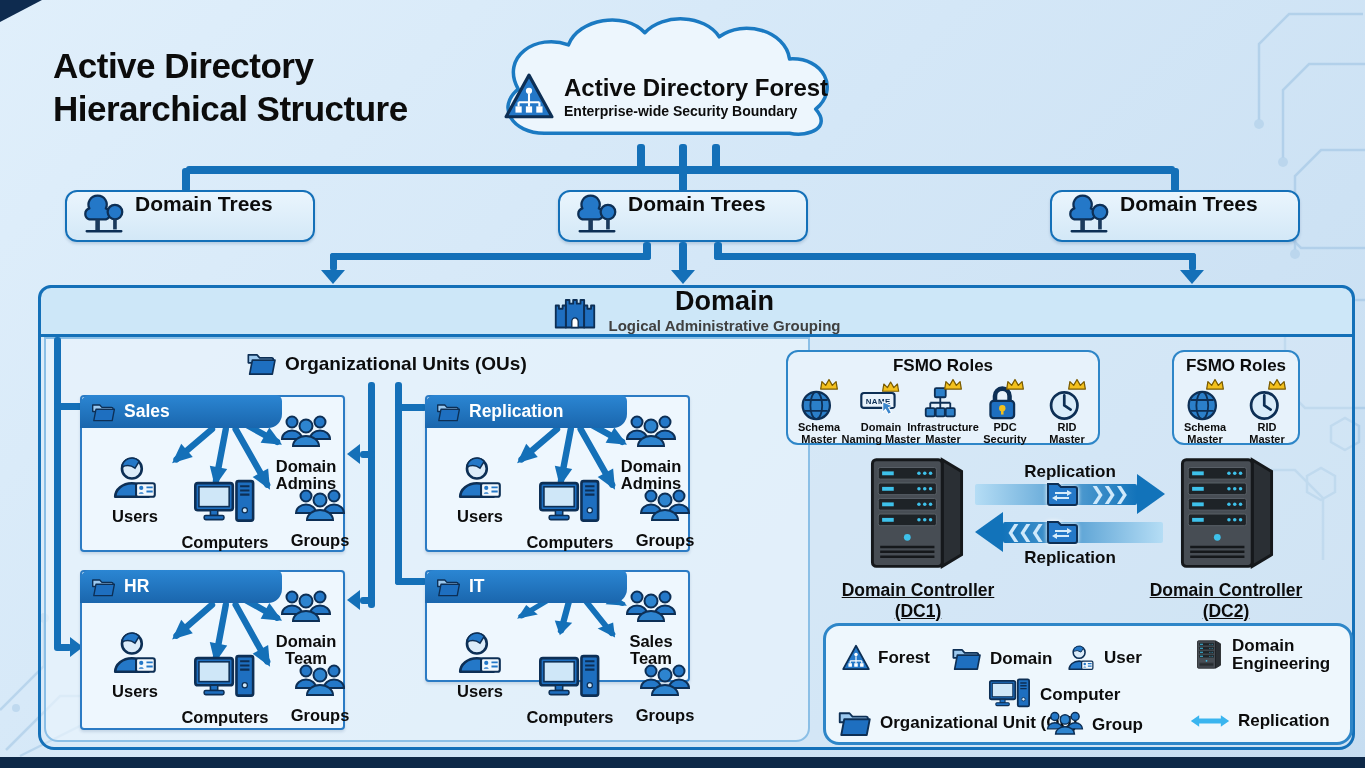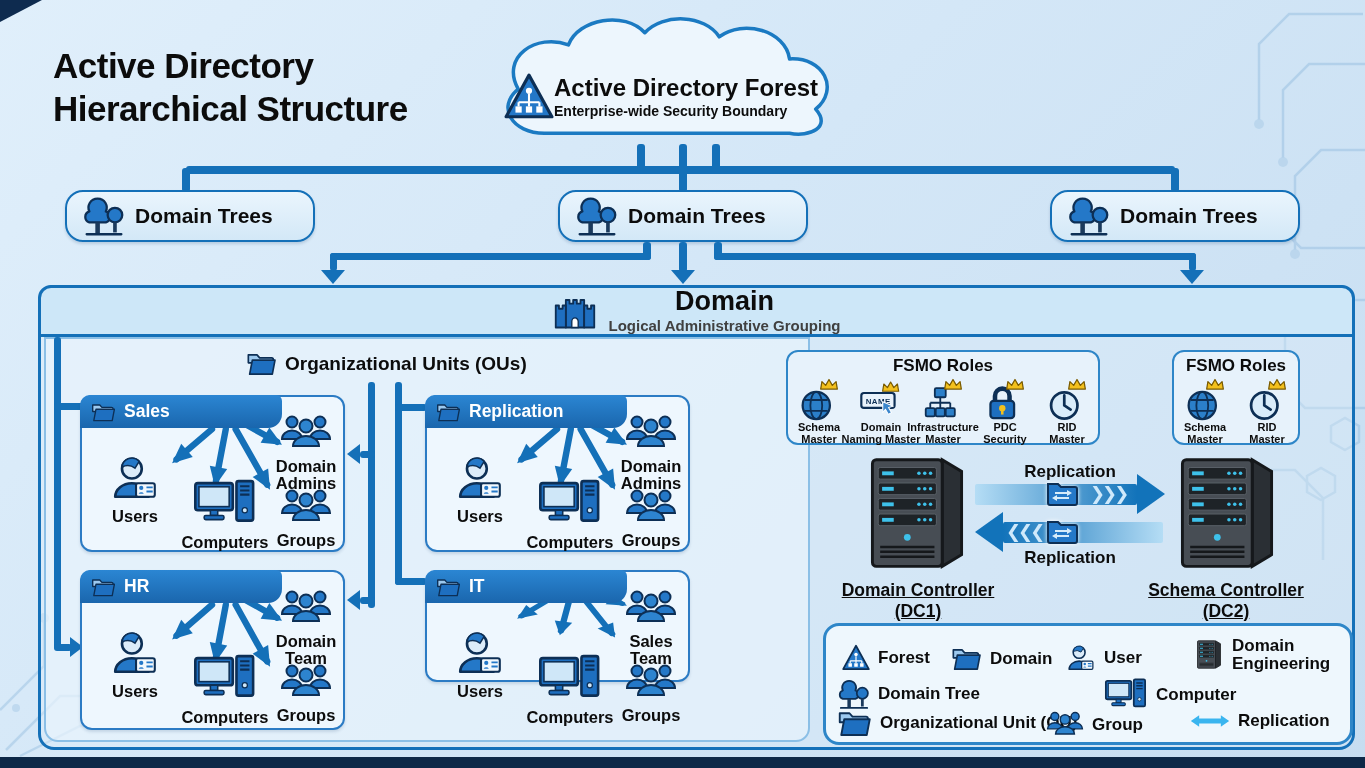--- a/index.html
+++ b/index.html
@@ -10,26 +10,26 @@
   
   .pattern{position:absolute;pointer-events:none;}
   .corner-tl{position:absolute;left:0;top:0;width:42px;height:22px;background:#0e2b4f;
     clip-path:polygon(0 0,100% 0,0 100%);}
   .bottom-bar{position:absolute;left:0;top:757px;width:1365px;height:11px;background:#0d2847;}
   
   .main-title{position:absolute;left:38px;top:30px;font-size:35px;line-height:1.22;color:#0c0c0c;letter-spacing:-.5px;}
   
   .cloud{position:absolute;left:478px;top:10px;width:402px;height:142px;}
   .cloud svg.cl{position:absolute;inset:0;width:100%;height:100%;}
-  .cloud-content{position:absolute;left:26px;top:62px;width:350px;display:flex;align-items:center;}
+  .cloud-content{position:absolute;left:26px;top:62px;width:350px;display:flex;align-items:center;gap:10px;}
   .cloud-title{font-size:24px;line-height:1.05;color:#0c0c0c;}
   .cloud-sub{font-size:14px;color:#0c0c0c;margin-top:2px;}
   
-  .tree-box{position:absolute;width:250px;height:52px;border:2.5px solid #1470b8;border-radius:18px;
-    background:linear-gradient(180deg,#eaf5fd,#d3e8f7);display:flex;align-items:center;gap:10px;padding-left:16px;box-sizing:border-box;
+  .tree-box{position:absolute;width:250px;height:52px;border:2.5px solid #1470b8;border-radius:12px;
+    background:linear-gradient(180deg,#eaf5fd,#d3e8f7);display:flex;align-items:flex-start;gap:10px;padding-left:16px;box-sizing:border-box;
     box-shadow:0 2px 3px rgba(20,60,110,.18);}
   .tree-box .lbl{font-size:21px;color:#0c0c0c;}
   
   .ln{position:absolute;background:#1470b8;border-radius:3px;}
   .ah{position:absolute;width:0;height:0;}
   .ah.down{border-left:12px solid transparent;border-right:12px solid transparent;border-top:14px solid #1470b8;}
   .ah.left{border-top:10px solid transparent;border-bottom:10px solid transparent;border-right:13px solid #1470b8;}
   .ah.right{border-top:10px solid transparent;border-bottom:10px solid transparent;border-left:13px solid #1470b8;}
   
   .domain-box{position:absolute;left:38px;top:285px;width:1317px;height:465px;border:3px solid #1470b8;border-radius:16px;
@@ -37,33 +37,33 @@
   .domain-header{position:absolute;left:38px;top:285px;width:1317px;height:52px;background:#cde7f8;
     border:3px solid #1470b8;border-radius:13px 13px 0 0;box-sizing:border-box;
     display:flex;align-items:center;justify-content:center;gap:12px;}
   .domain-title{font-size:27px;line-height:1;text-align:center;color:#0c0c0c;}
   .domain-sub{font-size:15px;text-align:center;color:#404040;margin-top:2px;}
   
   .ou-panel{position:absolute;left:44px;top:337px;width:766px;height:405px;border:2px solid #8bbfe6;
     border-radius:0 0 14px 14px;background:rgba(236,246,253,.55);box-sizing:border-box;}
   .ou-label{position:absolute;left:245px;top:350px;display:flex;align-items:center;gap:8px;}
   .ou-label .txt{font-size:19px;color:#0c0c0c;}
-  .ou-box{position:absolute;background:#eef7fe;border:2.5px solid #2b7bc4;border-radius:12px;box-sizing:border-box;
+  .ou-box{position:absolute;background:#eef7fe;border:2.5px solid #2b7bc4;border-radius:4px;box-sizing:border-box;
     box-shadow:0 2px 3px rgba(20,60,110,.15);}
   .ou-tab{position:absolute;left:-2px;top:-2px;width:202px;height:33px;background:linear-gradient(180deg,#2b86d3,#1a66ad);
     border-radius:10px 6px 14px 0;display:flex;align-items:center;gap:8px;padding-left:10px;box-sizing:border-box;}
   .ou-tab .ou-name{color:#fff;font-size:17.5px;}
   .fan{position:absolute;inset:0;width:100%;height:100%;pointer-events:none;}
   .fan path{stroke:#1470b8;stroke-width:6.5;fill:none;stroke-linecap:round;marker-end:url(#arw);}
   .member{position:absolute;text-align:center;}
   .mlabel{font-size:16.5px;line-height:1.05;color:#0c0c0c;margin-top:1px;}
   .m-users{left:14px;top:56px;width:78px;}
   .m-comp{left:92px;top:82px;width:102px;}
   .m-admins{left:186px;top:16px;width:76px;}
-  .m-groups{left:186px;top:90px;width:76px;}
+  .m-groups{left:200px;top:90px;width:76px;}
   
   .fsmo-box{position:absolute;border:2.5px solid #2e86c8;border-radius:12px;background:#e7f2fb;box-sizing:border-box;
     display:flex;flex-direction:column;padding-top:4px;}
   .fsmo-title{font-size:17px;text-align:center;color:#0c0c0c;}
   .fsmo-row{flex:1;display:flex;justify-content:space-evenly;align-items:flex-start;padding-top:2px;}
   .fsmo-role{display:flex;flex-direction:column;align-items:center;width:62px;}
   .rlabel{font-size:11px;line-height:1.08;text-align:center;white-space:nowrap;color:#0c0c0c;}
   
   .dc-label{position:absolute;width:200px;text-align:center;font-size:17.5px;color:#0c0c0c;text-decoration:underline;}
   .repl-label{position:absolute;width:140px;text-align:center;font-size:17px;color:#0c0c0c;}
@@ -658,21 +658,21 @@
       <svg width="118" height="126" viewBox="0 0 120 130">
         <use href="#i-server"></use>
       </svg>
     </span>
   <span class="icn abs" style="left:1168px;top:452px">
       <svg width="118" height="126" viewBox="0 0 120 130">
         <use href="#i-server"></use>
       </svg>
     </span>
   <div class="dc-label" style="left:818px;top:580px">Domain Controller (DC1)</div>
-  <div class="dc-label" style="left:1126px;top:580px">Schema Controller (DC2)</div>
+  <div class="dc-label" style="left:1126px;top:580px">Domain Controller (DC2)</div>
 
   <div class="repl-label" style="left:1000px;top:462px">Replication</div>
   <div class="shaft r" style="left:975px;top:484px;width:162px"></div>
   <div class="bigah r" style="left:1137px;top:474px"></div>
   <span class="icn abs syncfolder" style="left:1046px;top:478px">
       <svg width="36" height="30" viewBox="0 0 36 30">
         <use href="#i-syncfolder"></use>
       </svg>
     </span>
   <div class="chev" style="left:1090px;top:483px">❯❯❯</div>
@@ -713,29 +713,21 @@
     <span class="llabel">User</span>
   </div>
   <div class="leg-item" style="left:1194px;top:637px">
     <span class="icn">
         <svg width="30" height="34" viewBox="0 0 120 130">
           <use href="#i-server"></use>
         </svg>
       </span>
     <span class="llabel wrap">Domain Engineering</span>
   </div>
-  <div class="leg-item" style="left:838px;top:678px">
-    <span class="icn">
-        <svg width="32" height="32" viewBox="0 0 46 46">
-          <use href="#i-tree"></use>
-        </svg>
-      </span>
-    <span class="llabel">Domain Tree</span>
-  </div>
-  <div class="leg-item" style="left:1104px;top:678px">
+  <div class="leg-item" style="left:988px;top:678px">
     <span class="icn">
         <svg width="44" height="34" viewBox="0 0 60 48">
           <use href="#i-computer"></use>
         </svg>
       </span>
     <span class="llabel">Computer</span>
   </div>
   <div class="leg-item" style="left:836px;top:708px">
     <span class="icn">
         <svg width="36" height="30" viewBox="0 0 48 40">

